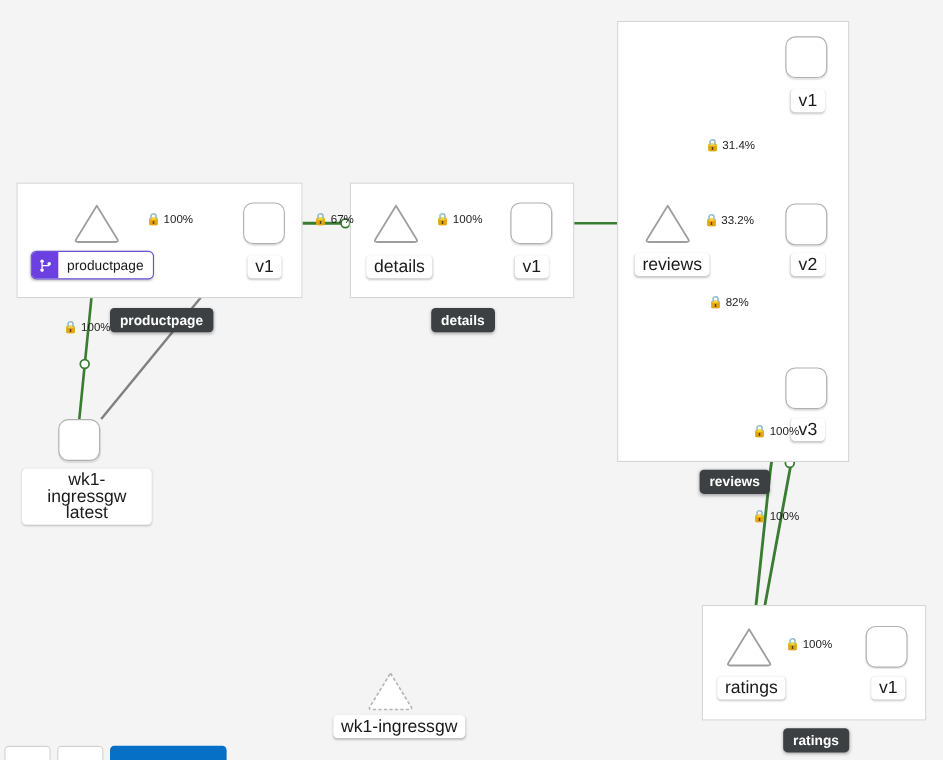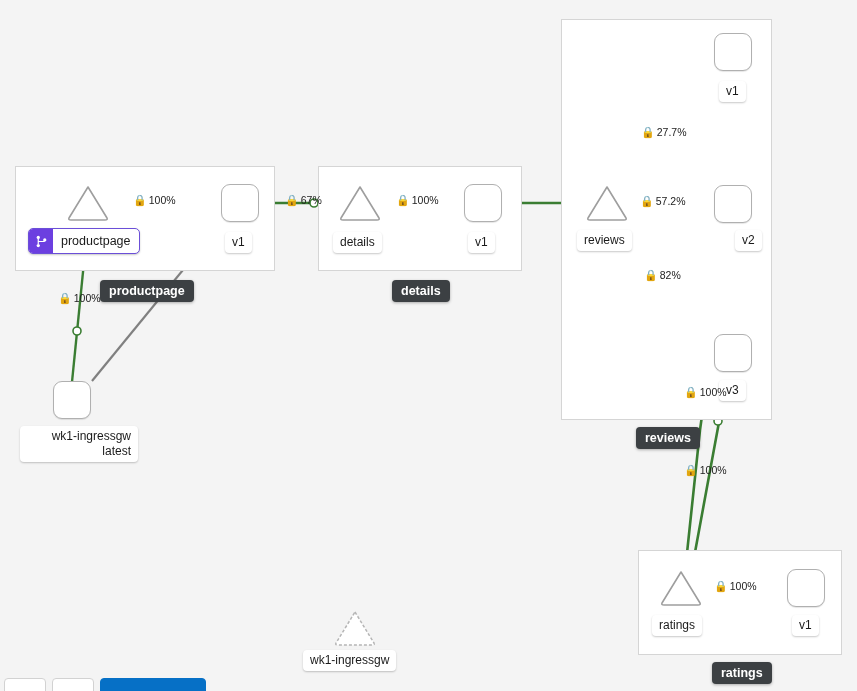--- a/index.html
+++ b/index.html
@@ -40,27 +40,27 @@
     width: 38px; height: 38px;
     background: #ffffff;
     border: 1px solid #b0b0b0;
     border-radius: 9px;
     box-shadow: 0 1px 1px rgba(0,0,0,0.10);
   }
   .node-label {
     position: absolute;
     background: #ffffff;
     color: #1a1a1a;
-    font-size: 12px;
+    font-size: 16px;
     line-height: 15px;
     padding: 3px 7px;
     border-radius: 4px;
     box-shadow: 0 1px 2px rgba(0,0,0,0.22);
     white-space: nowrap;
-    text-align: right;
+    text-align: center;
   }
   .node-label.two-line { white-space: normal; width: 104px; }
   .badge-tooltip {
     position: absolute;
     background: #3c4043;
     color: #ffffff;
     font-size: 12.5px;
     font-weight: bold;
     padding: 4px 9px;
     border-radius: 4px;
@@ -229,21 +229,21 @@
     <svg width="46" height="40" viewBox="0 0 46 40">
       <path d="M23,4 L42,35 Q43,37 40,37 L6,37 Q3,37 4,35 Z" fill="#ffffff" stroke="#9e9e9e" stroke-width="1.6" stroke-linejoin="round"></path>
     </svg>
   </div>
   <div class="node-label" style="left:577px; top:230px;">reviews</div>
 
   <div class="node node-ver" style="left:714px; top:33px;"></div>
   <div class="node-label" style="left:719px; top:81px;">v1</div>
 
   <div class="node node-ver" style="left:714px; top:185px;"></div>
-  <div class="node-label" style="left:735px; top:230px;">v2</div>
+  <div class="node-label" style="left:719px; top:230px;">v2</div>
 
   <div class="node node-ver" style="left:714px; top:334px;"></div>
   <div class="node-label" style="left:719px; top:380px;">v3</div>
 
   <div class="badge-tooltip" style="left:636px; top:427px;">reviews</div>
 
   <div class="node node-svc" style="left:658px; top:568px;">
     <svg width="46" height="40" viewBox="0 0 46 40">
       <path d="M23,4 L42,35 Q43,37 40,37 L6,37 Q3,37 4,35 Z" fill="#ffffff" stroke="#9e9e9e" stroke-width="1.6" stroke-linejoin="round"></path>
     </svg>
@@ -277,26 +277,26 @@
     <span>67%</span>
   </div>
 
   <div class="edge-label" style="left:396px; top:194px;">
     <span class="lock">🔒</span>
     <span>100%</span>
   </div>
 
   <div class="edge-label" style="left:641px; top:126px;">
     <span class="lock">🔒</span>
-    <span>27.7%</span>
+    <span>31.4%</span>
   </div>
 
   <div class="edge-label" style="left:640px; top:195px;">
     <span class="lock">🔒</span>
-    <span>57.2%</span>
+    <span>33.2%</span>
   </div>
 
   <div class="edge-label" style="left:644px; top:269px;">
     <span class="lock">🔒</span>
     <span>82%</span>
   </div>
 
   <div class="edge-label" style="left:684px; top:386px;">
     <span class="lock">🔒</span>
     <span>100%</span>

